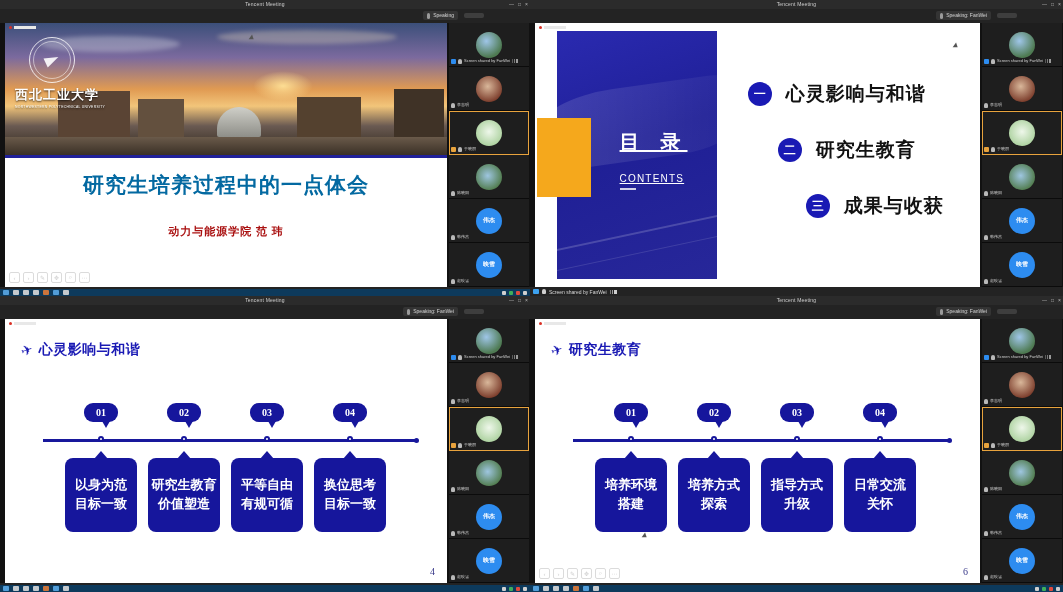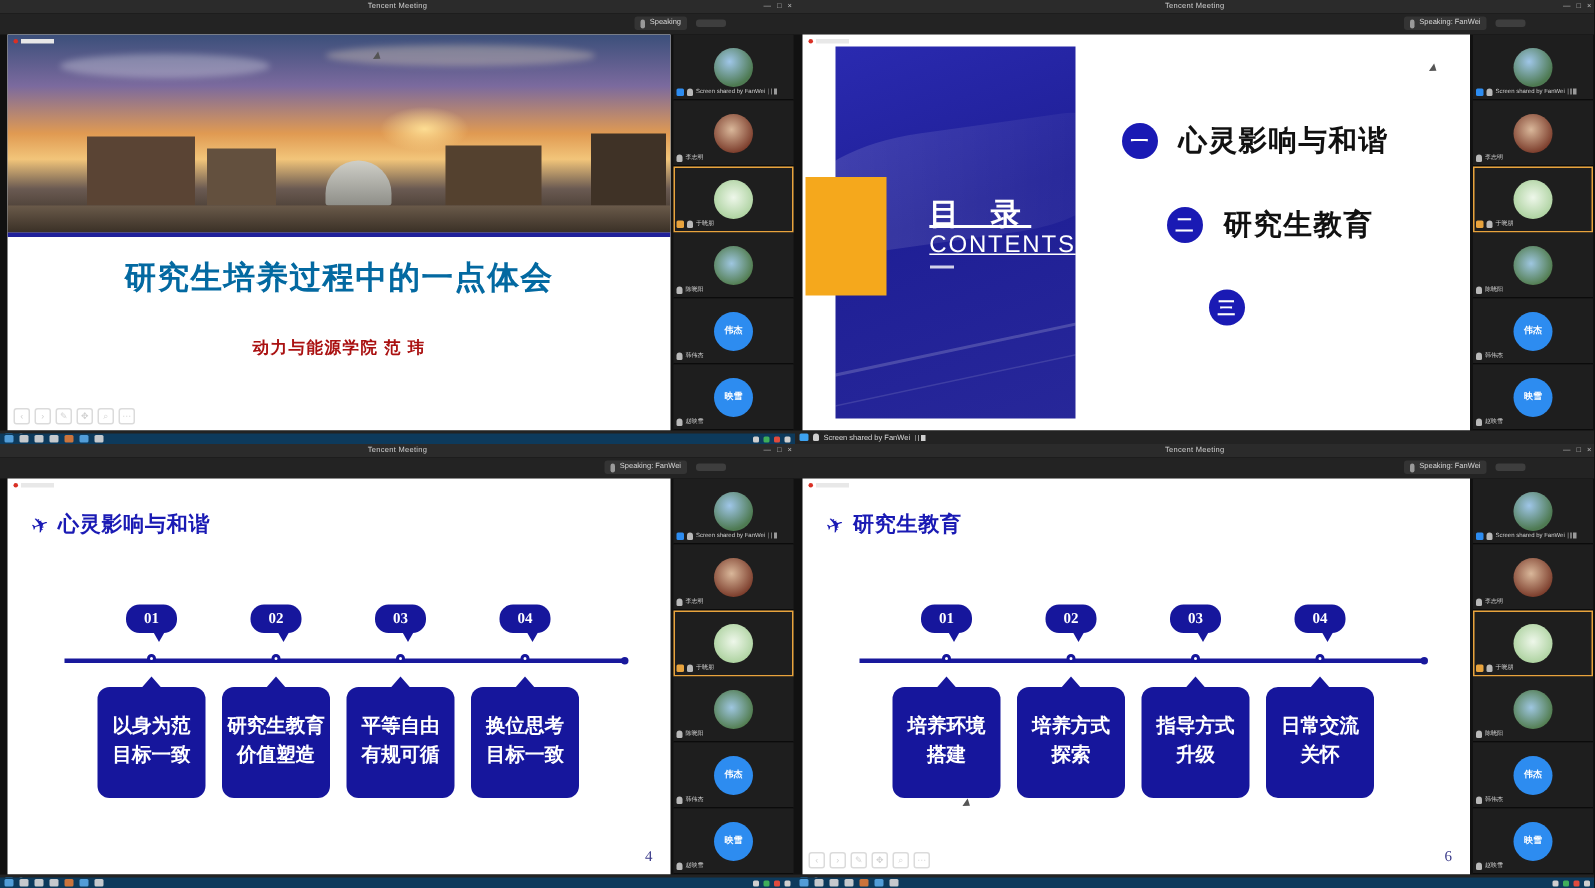--- a/index.html
+++ b/index.html
@@ -155,21 +155,21 @@
     position:absolute; left:-5%; bottom:10%; width:110%; height:1px;
     background:rgba(255,255,255,.12); transform:rotate(-12deg);
   }
   .s2-accent {
     position:absolute; left:0.5%; top:36%; width:12%; height:30%;
     background:#f5a81c; z-index:2;
   }
   .s2-ctext { position:absolute; left:19%; top:41%; z-index:3; color:#fff;text-decoration:underline; }
   .s2-ctext .cn { font-size:20px; font-weight:700; letter-spacing:7px;
                   font-family:"DejaVu Sans",sans-serif; line-height:1.1; }
-  .s2-ctext .en { font-size:16px; letter-spacing:1.2px; margin-top:2px; }
+  .s2-ctext .en { font-size:10px; letter-spacing:1.2px; margin-top:20px; }
   .s2-ctext .bar { width:16px; height:2px; background:rgba(255,255,255,.8); margin-top:4px; }
   .s2-items { position:absolute; left:46%; top:22%; right:3%; }
   .s2-row { display:flex; align-items:center; margin-bottom:30px; }
   .s2-row.r1 { margin-left:8px; }
   .s2-row.r2 { margin-left:38px; }
   .s2-row.r3 { margin-left:66px; }
   .s2-badge {
     width:24px; height:24px; border-radius:50%; background:#1a1ab4;
     color:#fff; display:flex; align-items:center; justify-content:center;
     font-size:12px; font-weight:700; flex:0 0 auto;
@@ -318,20 +318,25 @@
           <div class="cloud2"></div>
           <div class="sun"></div>
           <div class="bldg b1"></div>
           <div class="bldg b2"></div>
           <div class="dome"></div>
           <div class="bldg b3"></div>
           <div class="bldg b4"></div>
           <div class="plaza"></div>
         </div>
 
+        <div class="s1-logo">
+          <div class="seal"></div>
+          <div class="cname">西北工业大学</div>
+          <div class="ename">NORTHWESTERN POLYTECHNICAL UNIVERSITY</div>
+        </div>
 
         <div class="s1-rule"></div>
         <div class="s1-title">研究生培养过程中的一点体会</div>
         <div class="s1-sub">动力与能源学院  范  玮</div>
 
         <div class="ppttools">
           <span>‹</span>
           <span>›</span>
           <span>✎</span>
           <span>✥</span>
@@ -454,20 +459,21 @@
           <div class="s2-row r1">
             <div class="s2-badge">一</div>
             <div class="s2-label">心灵影响与和谐</div>
           </div>
           <div class="s2-row r2">
             <div class="s2-badge">二</div>
             <div class="s2-label">研究生教育</div>
           </div>
           <div class="s2-row r3">
             <div class="s2-badge">三</div>
+            <div class="s2-label">成果与收获</div>
           </div>
         </div>
       </div>
 
       <div class="rail">
         <div class="tile">
           <div class="av g1"></div>
           <div class="tmeta">
             <span class="sh"></span>
             <span class="mic"></span>

